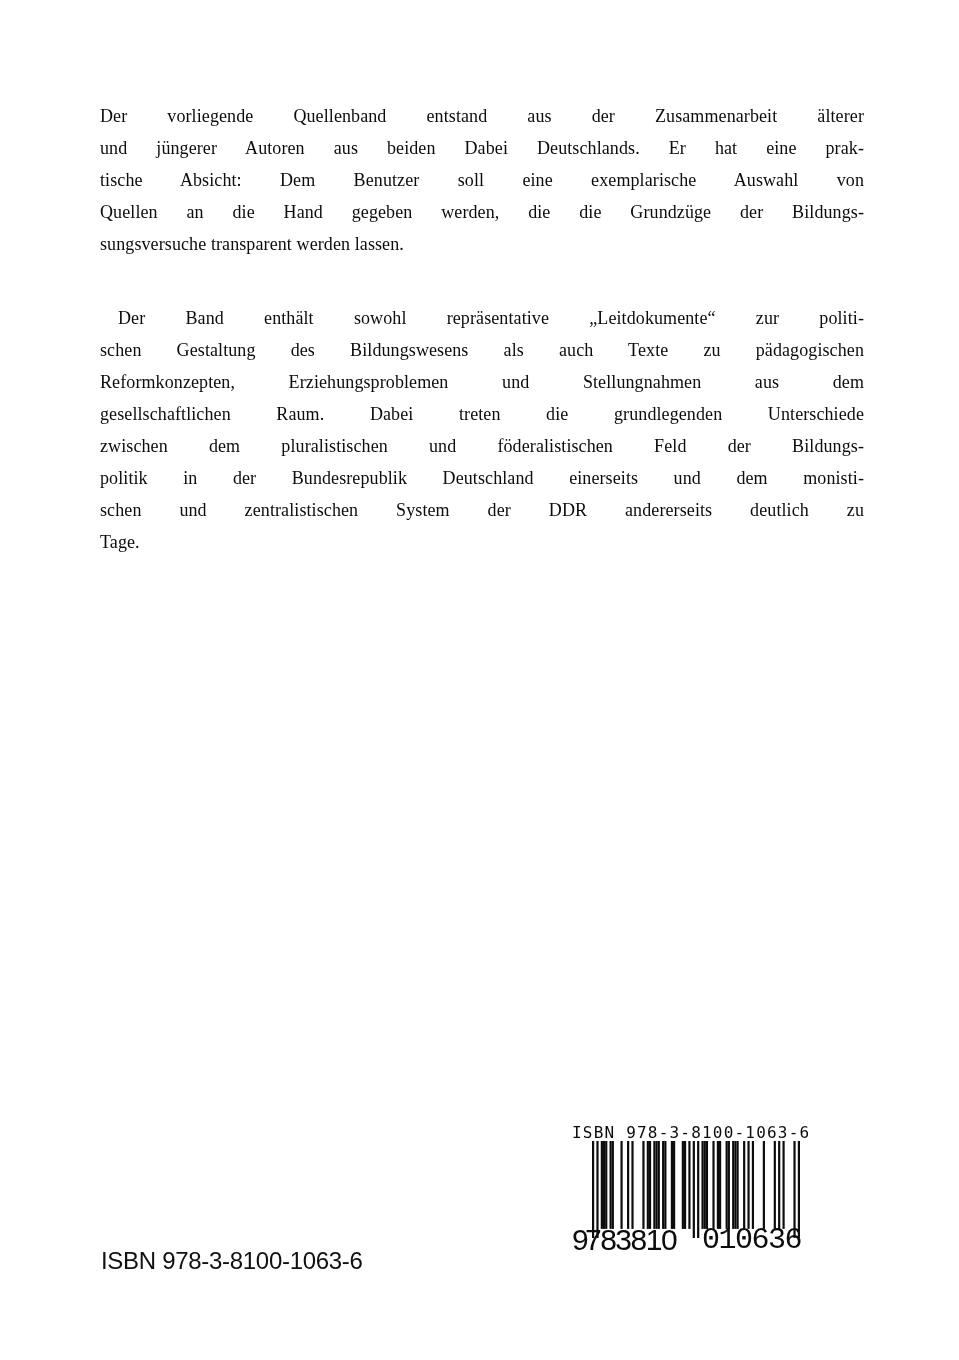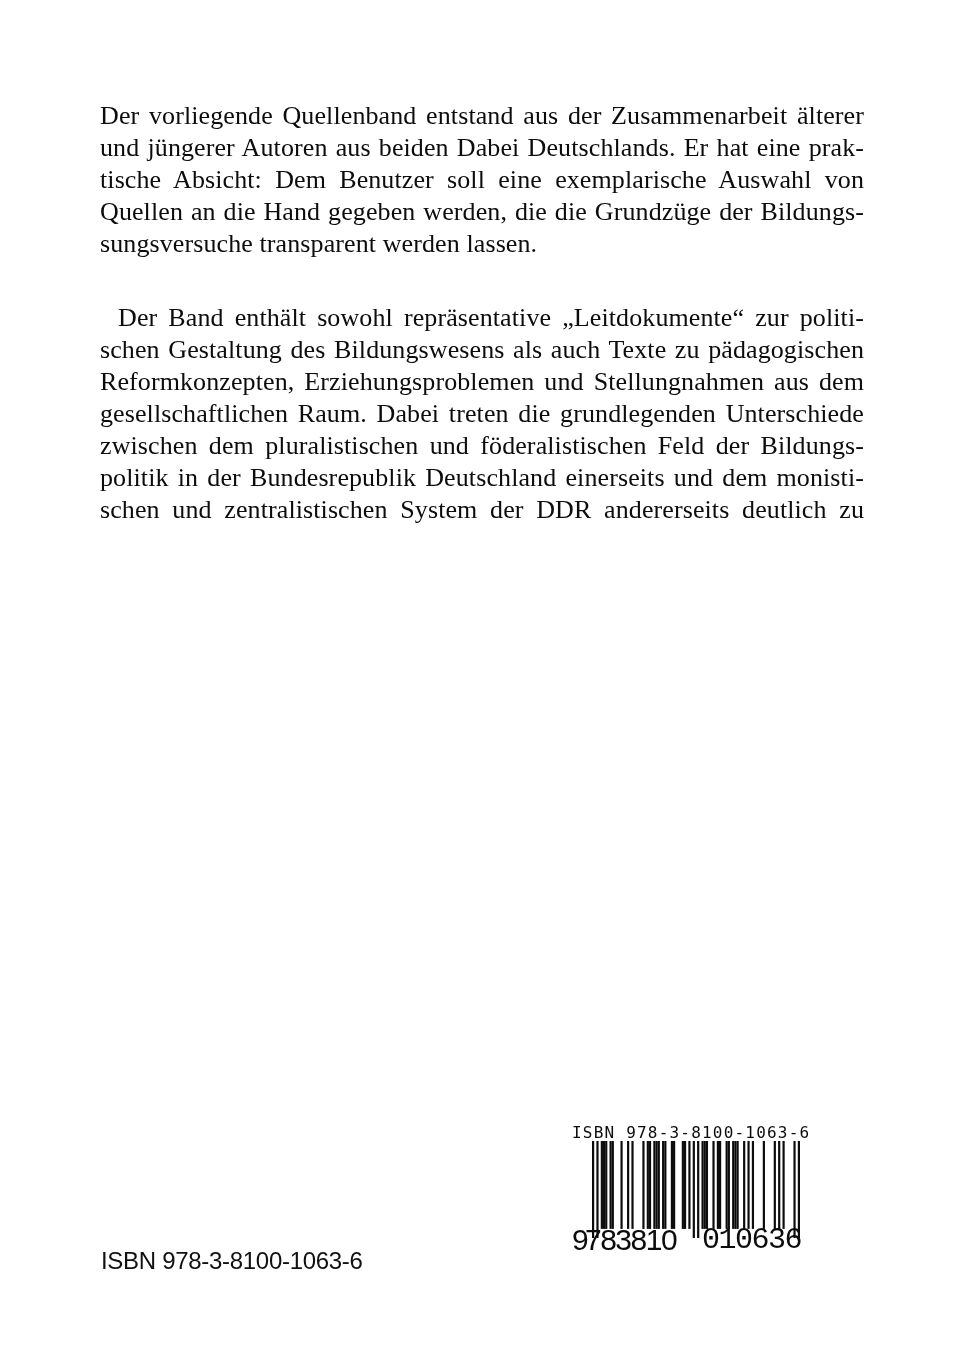--- a/index.html
+++ b/index.html
@@ -10,21 +10,21 @@
     overflow: hidden;
     font-family: "Liberation Serif", serif;
   }
   .cover { position: absolute; inset: 0; background: #ffffff; }
 
   
   .blurb {
     position: absolute;
     left: 100px; top: 100px; width: 764px;
     font-family: "Liberation Serif", serif;
-    font-size: 26px;
+    font-size: 18px;
     line-height: 32px;
     color: #0c0c0c;
     letter-spacing: 0.1px;
   }
   .line {
     text-align: justify;
     text-align-last: justify;
   }
   .line.para-end { text-align-last: left; }
   .line.indent { text-indent: 18px; margin-top: 42px; }
@@ -89,20 +89,21 @@
     <div class="line">tische Absicht: Dem Benutzer soll eine exemplarische Auswahl von</div>
     <div class="line">Quellen an die Hand gegeben werden, die die Grundzüge der Bildungs-</div>
     <div class="line para-end">sungsversuche transparent werden lassen.</div>
     <div class="line indent">Der Band enthält sowohl repräsentative „Leitdokumente“ zur politi-</div>
     <div class="line">schen Gestaltung des Bildungswesens als auch Texte zu pädagogischen</div>
     <div class="line">Reformkonzepten, Erziehungsproblemen und Stellungnahmen aus dem</div>
     <div class="line">gesellschaftlichen Raum. Dabei treten die grundlegenden Unterschiede</div>
     <div class="line">zwischen dem pluralistischen und föderalistischen Feld der Bildungs-</div>
     <div class="line">politik in der Bundesrepublik Deutschland einerseits und dem monisti-</div>
     <div class="line">schen und zentralistischen System der DDR andererseits deutlich zu</div>
+    <div class="line para-end">Tage.</div>
   </div>
 
   <div class="barcode-block">
     <div class="bc-label">ISBN 978-3-8100-1063-6</div>
     <svg class="bc-bars" xmlns="http://www.w3.org/2000/svg" viewBox="0 0 95 48" preserveAspectRatio="none">
         <rect x="0" y="0" width="1" height="48"></rect>
         <rect x="2" y="0" width="1" height="48"></rect>
         <rect x="4" y="0" width="1" height="43.5"></rect>
         <rect x="5" y="0" width="1" height="43.5"></rect>
         <rect x="6" y="0" width="1" height="43.5"></rect>

